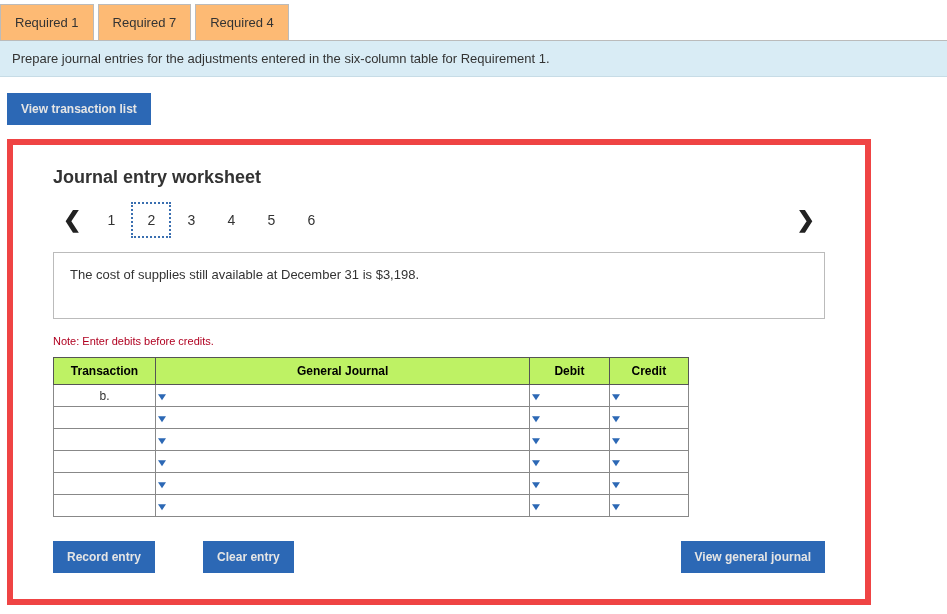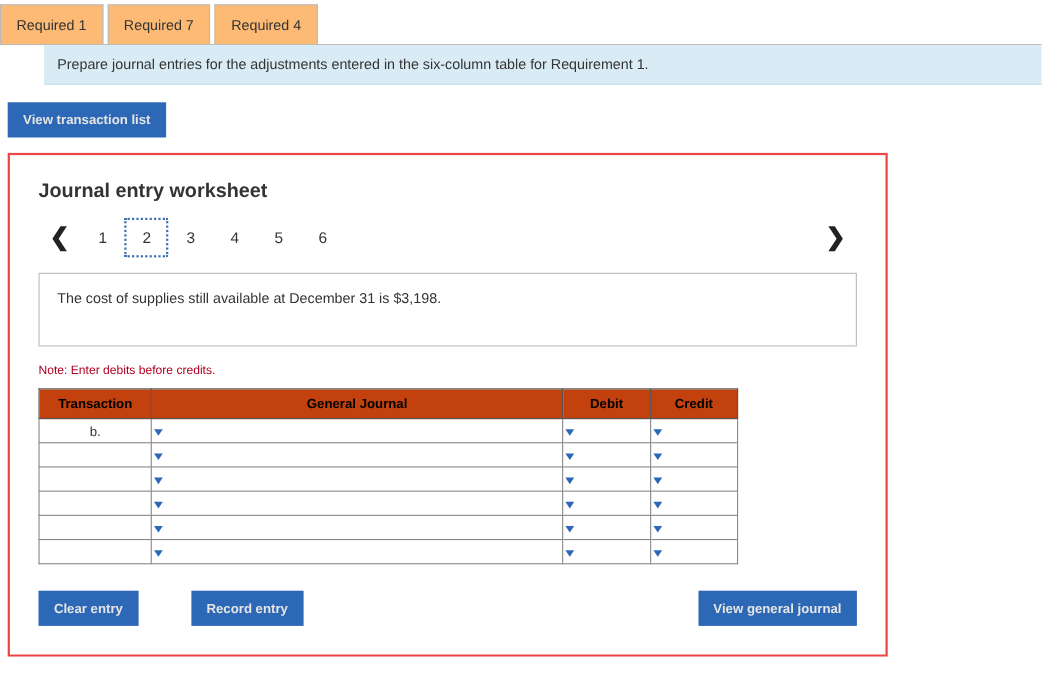--- a/index.html
+++ b/index.html
@@ -30,38 +30,37 @@
     border-bottom: 1px solid #fff;
     margin-bottom: -1px;
     position: relative;
     z-index: 2;
   }
   .instruction-bar {
     background: #d9ecf5;
     padding: 10px 12px;
     font-size: 13px;
     border-bottom: 1px solid #c7dce6;
-    margin-left: 40px;
   }
   .btn {
     display: inline-block;
     background: #2c68b5;
     color: #e5e5e5;
     padding: 9px 14px;
     font-size: 12px;
     font-weight: bold;
     border: none;
     cursor: pointer;
   }
   .view-trans-btn { margin: 16px 7px 6px; }
   .worksheet-panel {
-    border: 2px solid #ef4444;
+    border: 6px solid #ef4444;
     margin: 8px 7px 0 7px;
-    padding: 22px 26px 26px;
-    width: 800px;
+    padding: 22px 40px 26px;
+    width: 864px;
   }
   .ws-title {
     font-family: Verdana, sans-serif;
     font-size: 18px;
     font-weight: bold;
     margin: 0 0 14px 0;
   }
   .pager-row {
     display: flex;
     align-items: center;
@@ -96,21 +95,21 @@
   .note-text {
     color: #b00020;
     font-size: 11px;
     margin-bottom: 10px;
   }
   table.journal {
     border-collapse: collapse;
     width: 636px;
   }
   table.journal th {
-    background: #c2410c;
+    background: #bef264;
     border: 1px solid #555;
     padding: 6px 4px;
     font-size: 12px;
     font-weight: bold;
     text-align: center;
     color: #000;
   }
   table.journal td {
     border: 1px solid #888;
     height: 22px;
@@ -223,21 +222,21 @@
         <tr>
           <td></td>
           <td class="dd"></td>
           <td class="dd"></td>
           <td class="dd"></td>
         </tr>
       </tbody>
     </table>
 
     <div class="bottom-buttons">
+      <button class="btn">Record entry</button>
       <button class="btn">Clear entry</button>
-      <button class="btn">Record entry</button>
       <div class="spacer"></div>
       <button class="btn">View general journal</button>
     </div>
 
   </div>
 
 </div>
 
 </body></html>

